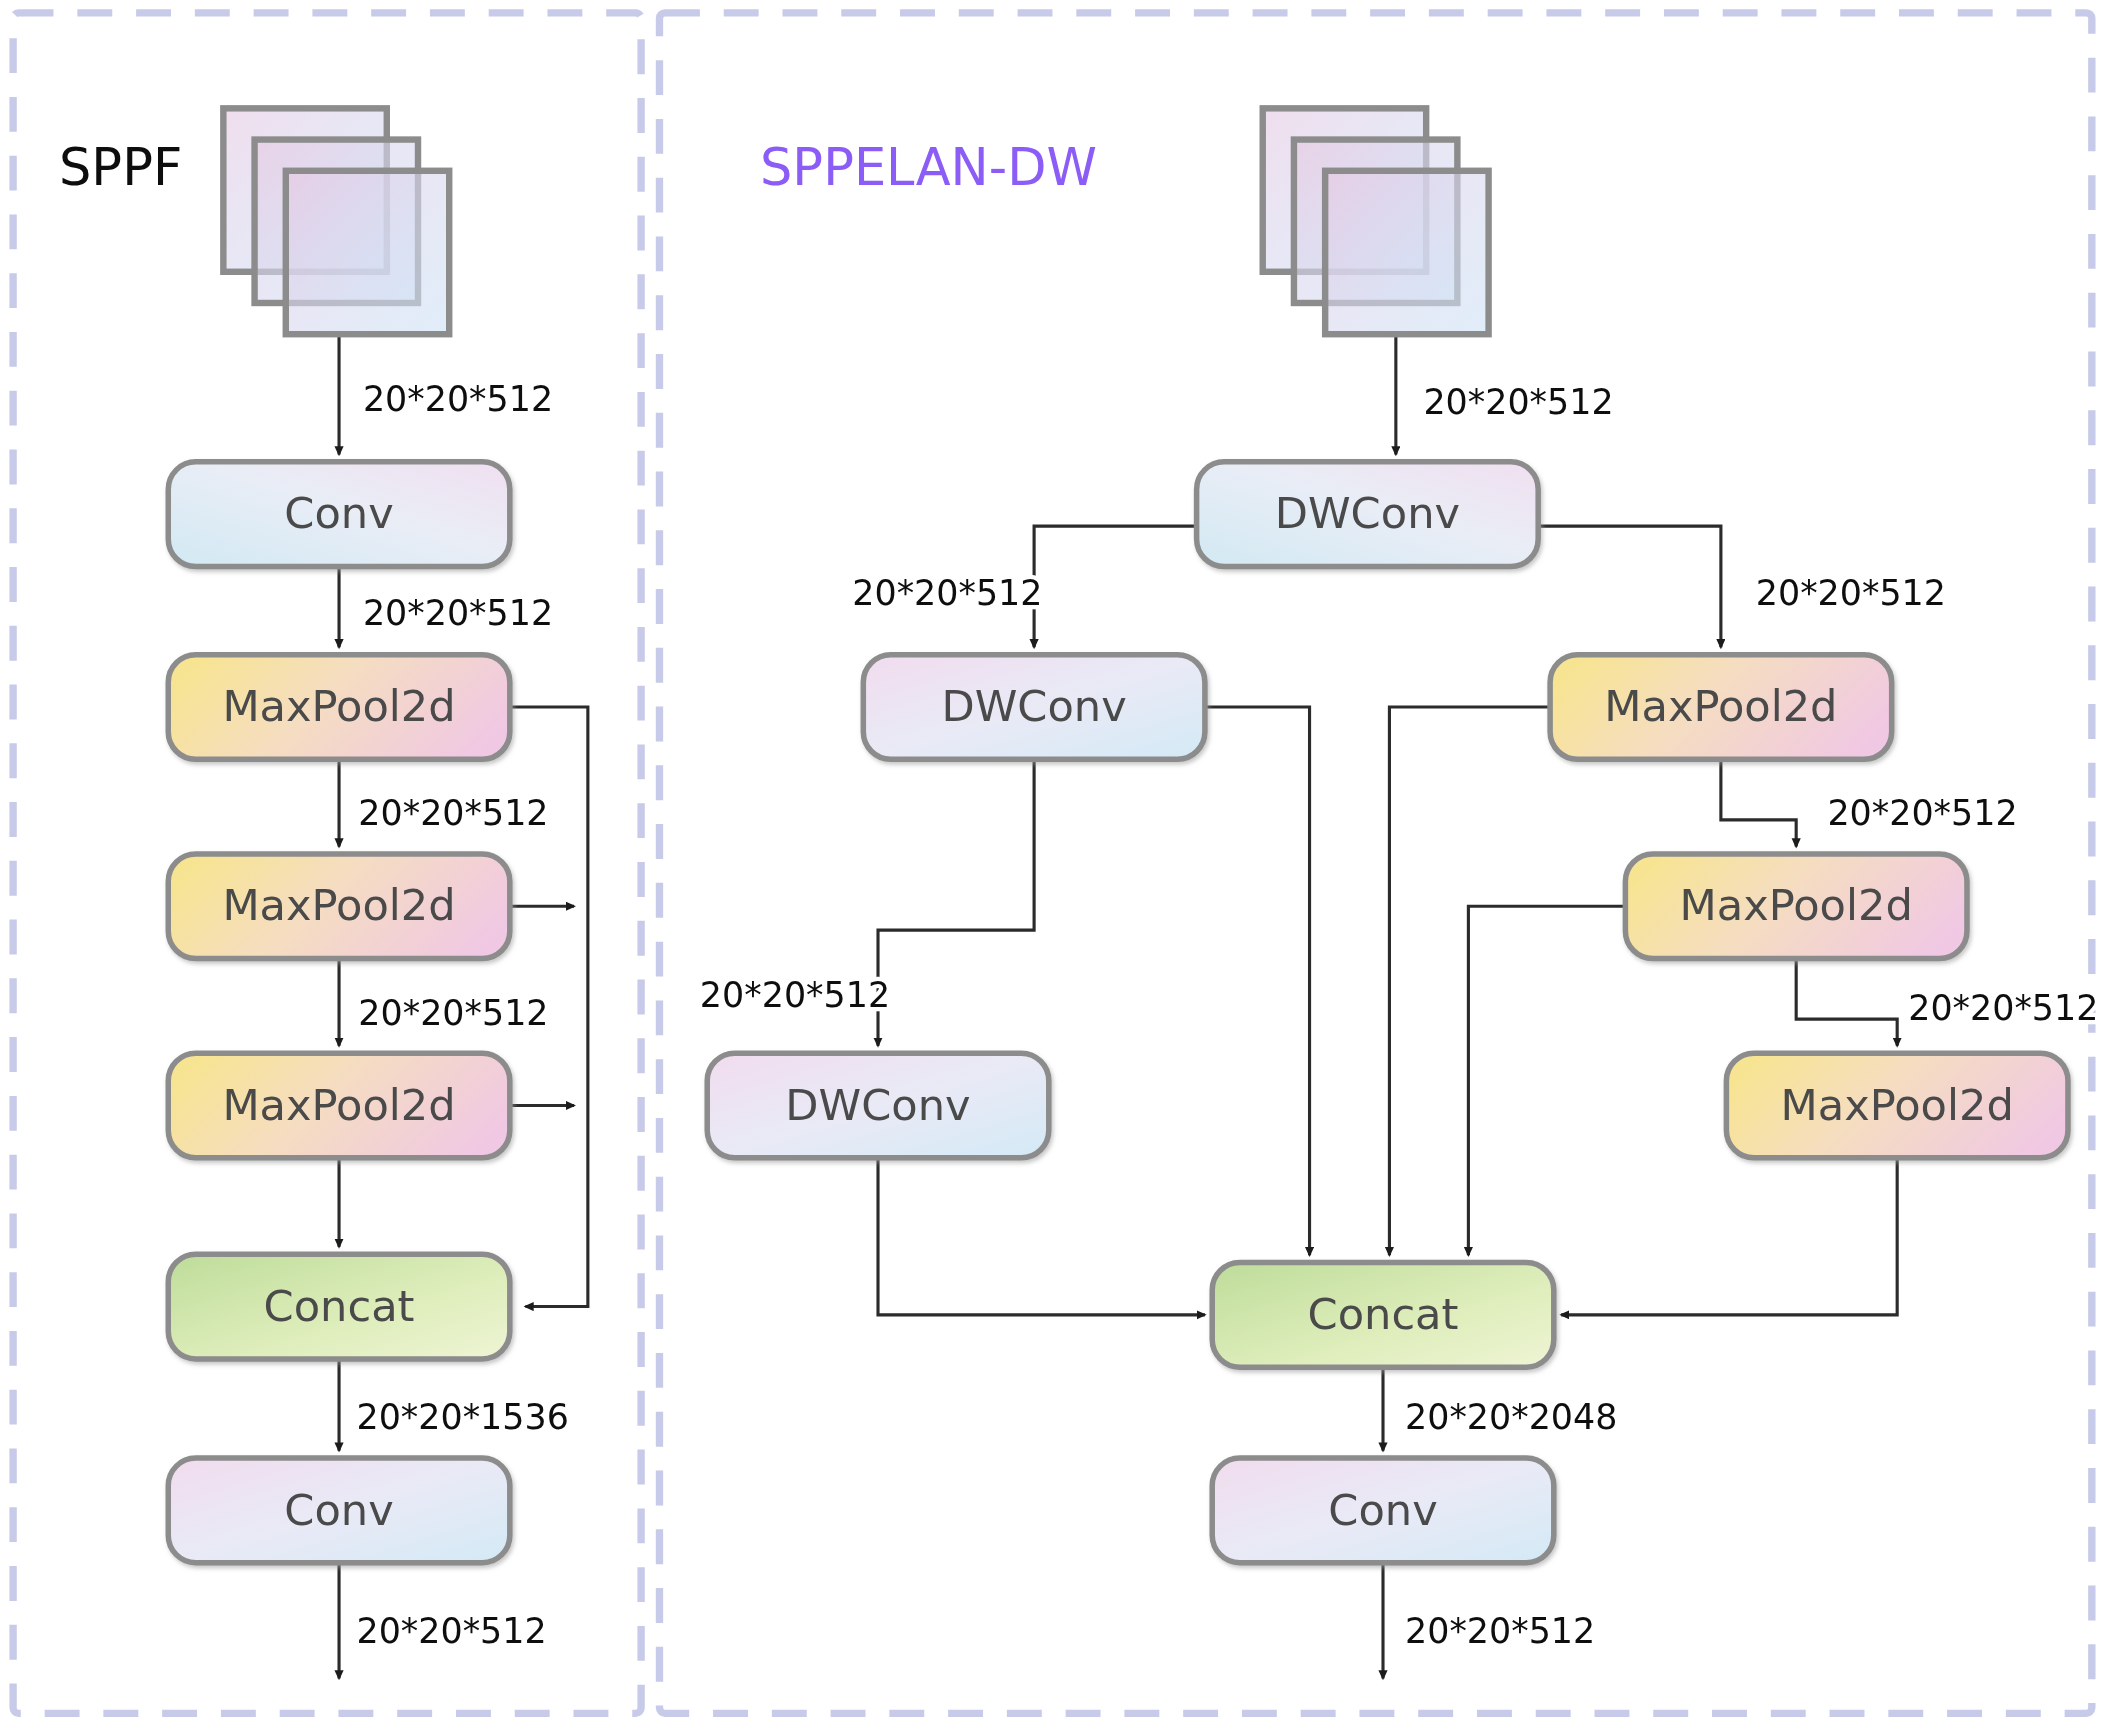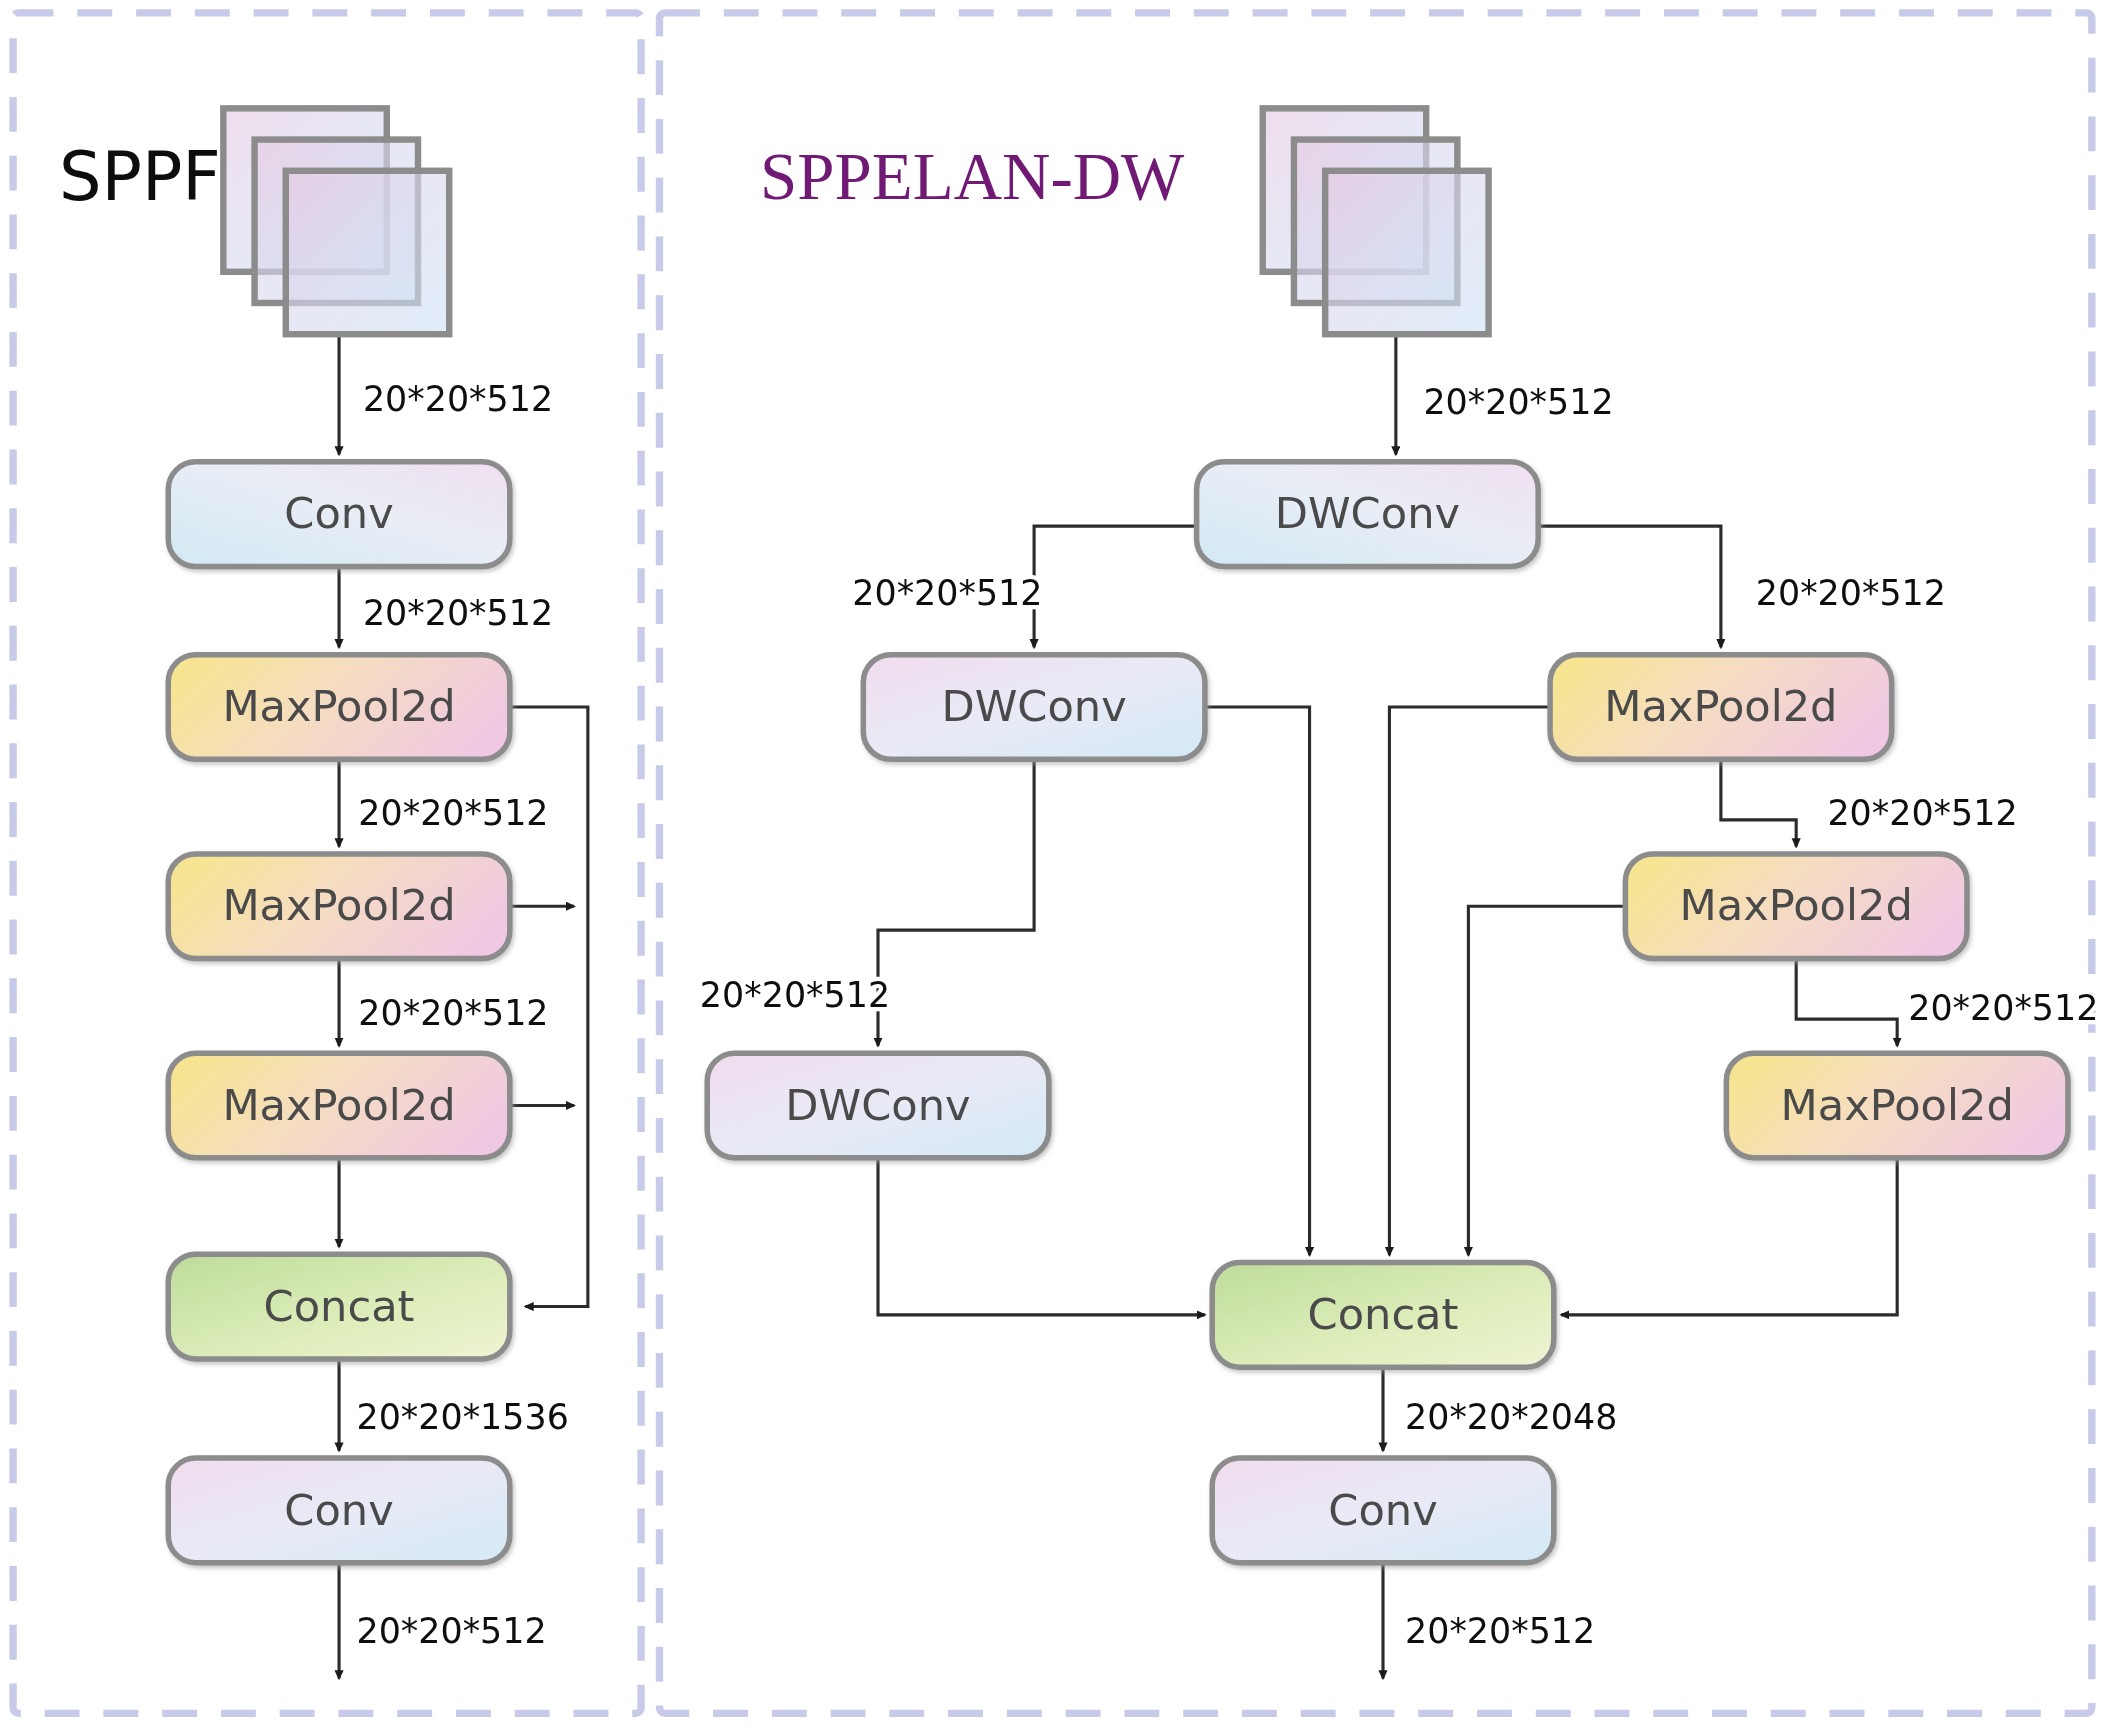--- a/index.html
+++ b/index.html
@@ -18,21 +18,21 @@
   svg.layer {
     position: absolute;
     left: 0;
     top: 0;
     width: 2104px;
     height: 1728px;
   }
   .panel-title {
     position: absolute;
     font-family: "DejaVu Sans", "Liberation Sans", sans-serif;
-    font-size: 67px;
+    font-size: 51px;
     color: #0d0d0d;
     letter-spacing: 0px;
     white-space: nowrap;
   }
   .node-label {
     font-family: "DejaVu Sans", "Liberation Sans", sans-serif;
     font-size: 47px;
     fill: #4a4a4a;
     text-anchor: middle;
     dominant-baseline: middle;
@@ -44,21 +44,21 @@
     dominant-baseline: middle;
     white-space: pre;
   }
 </style>
 </head>
 <body>
 
 <div id="stage">
 
   <div class="panel-title" id="title-0" style="left: 59px; top: 138px; color: rgb(13, 13, 13);">SPPF</div>
-  <div class="panel-title" id="title-1" style="left: 760px; top: 138px; color: #701a75; font-family: Liberation Serif, serif;">SPPELAN-DW</div>
+  <div class="panel-title" id="title-1" style="left: 760px; top: 138px; color: #8b5cf6;">SPPELAN-DW</div>
 
   <svg class="layer" id="diagram-svg" viewBox="0 0 2291 1882">
     <defs>
       <marker id="arrowhead" markerWidth="12" markerHeight="12" refX="9" refY="5" orient="auto" markerUnits="userSpaceOnUse">
         <path d="M 0 0 L 11 5 L 0 10 z" fill="#1c1c1c"></path>
       </marker>
 
       <linearGradient id="gradConv" x1="0" y1="1" x2="1" y2="0">
         <stop offset="0%" stop-color="#d2e9f3"></stop>
         <stop offset="55%" stop-color="#e9edf6"></stop>

